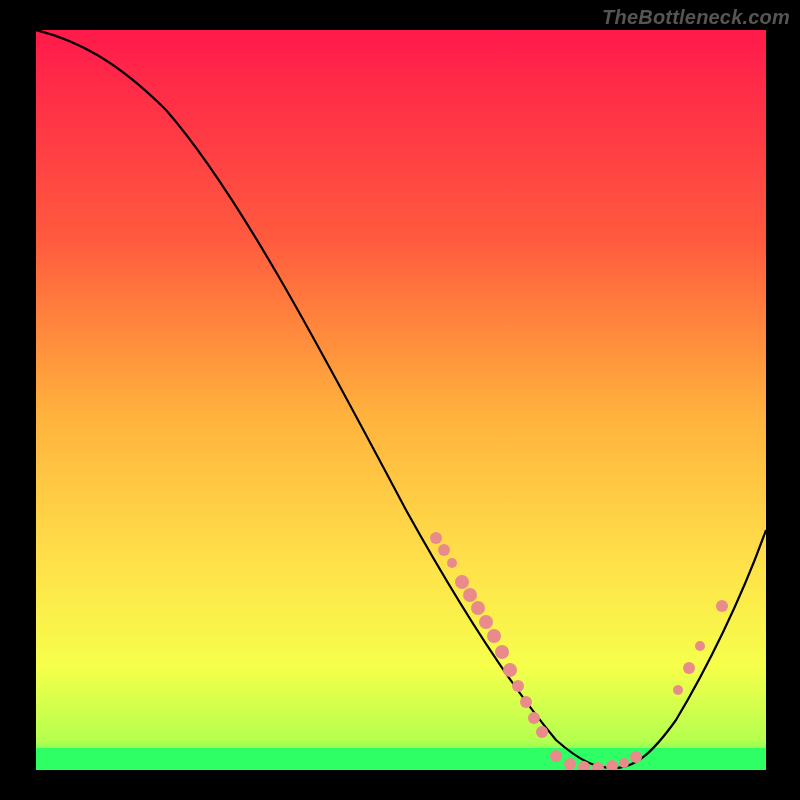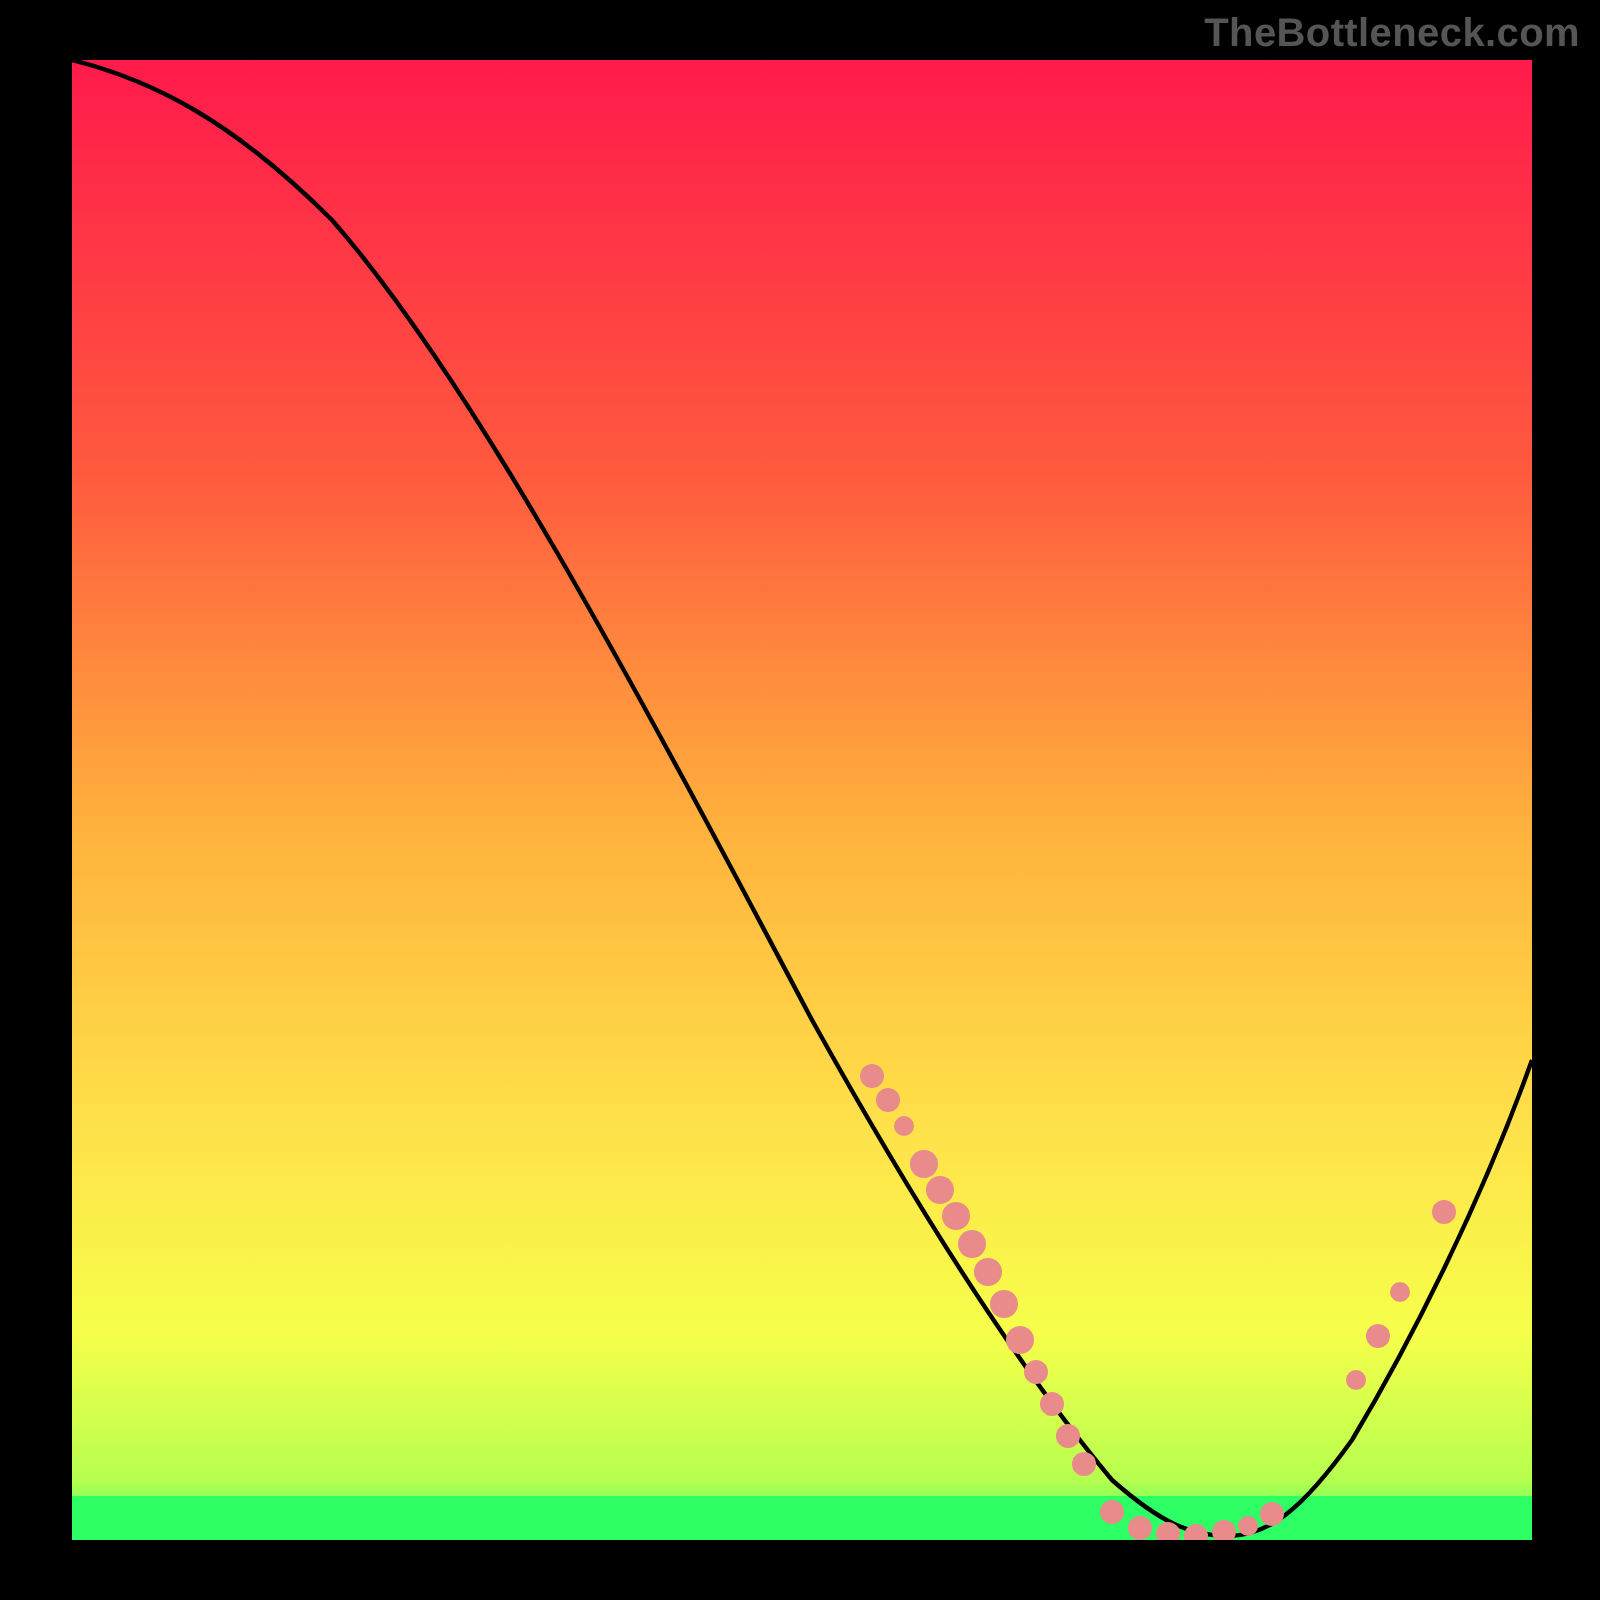--- a/index.html
+++ b/index.html
@@ -9,20 +9,21 @@
     width: 800px;
     height: 800px;
     overflow: hidden;
     font-family: Arial, Helvetica, sans-serif;
   }
   .frame {
     position: relative;
     width: 800px;
     height: 800px;
     background: #000;
+    font-style: italic;
   }
   .watermark {
     position: absolute;
     top: 6px;
     right: 10px;
     color: #555;
     font-size: 20px;
     font-weight: 600;
     letter-spacing: 0.2px;
   }

